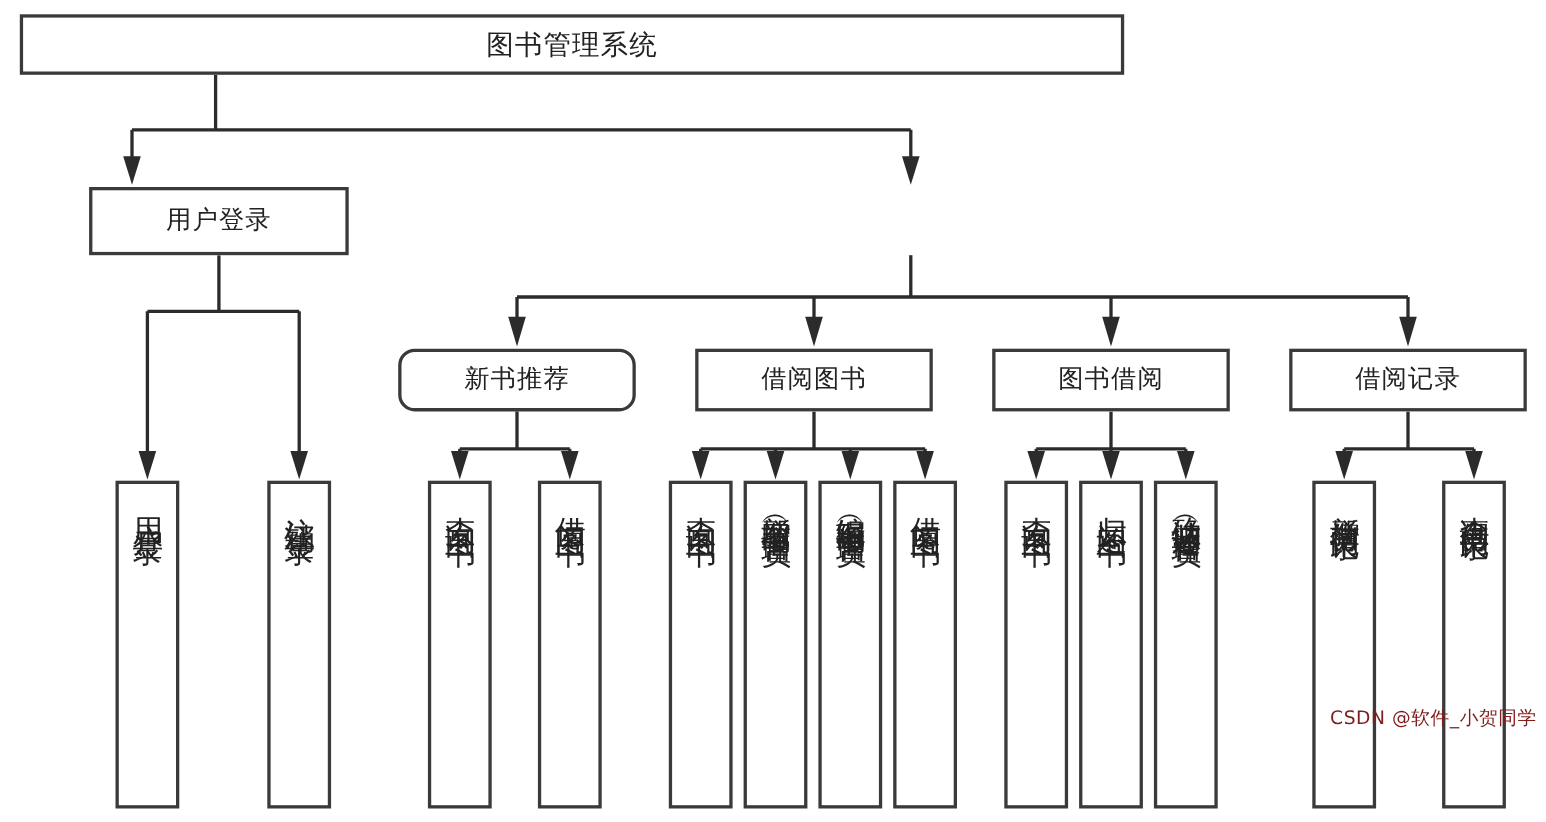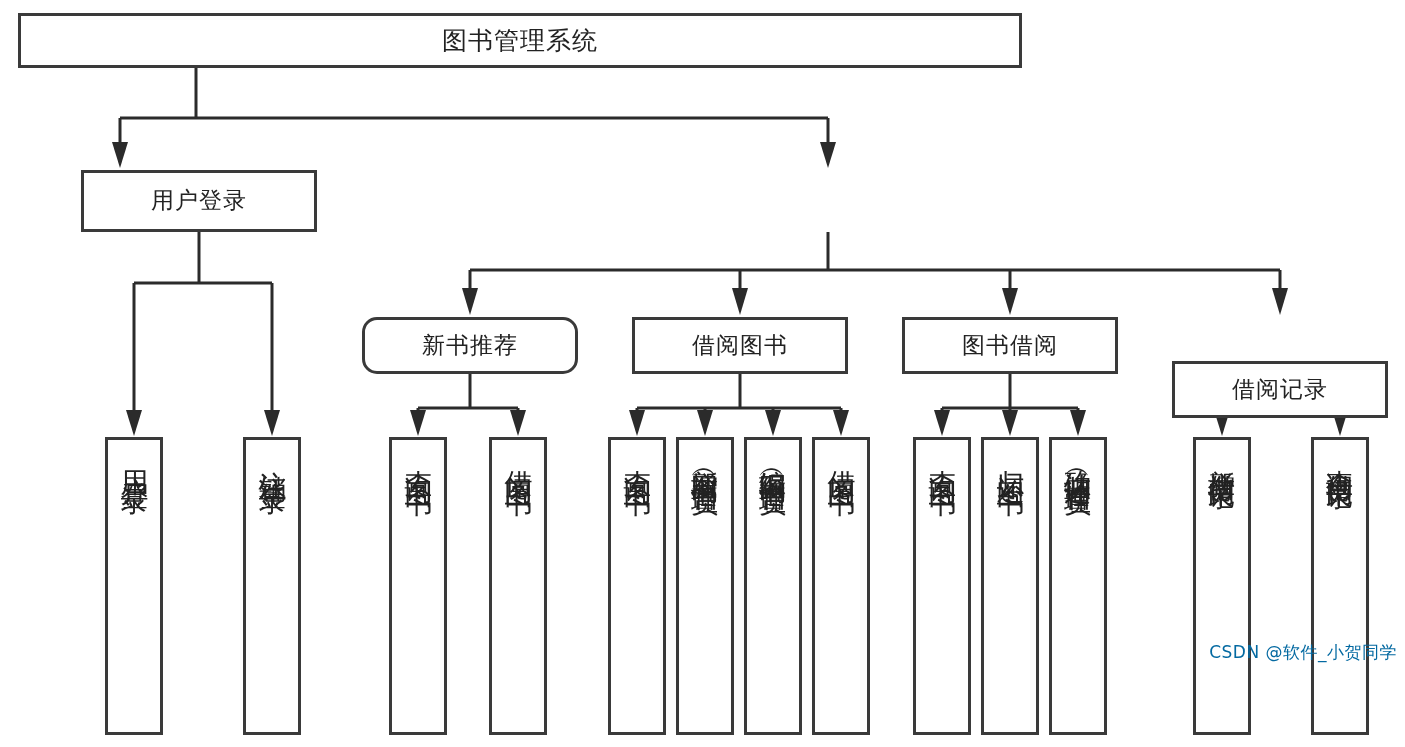--- a/index.html
+++ b/index.html
@@ -54,21 +54,21 @@
     white-space:nowrap;
     text-align:left;
   }
   .node.leaf.tall .lbl{font-size:27px;letter-spacing:3px;}
 
   
   #watermark{
     position:absolute;
     right:8px;bottom:4px;
     font-size:17px;
-    color:#0369a1;
+    color:#7f1d1d;
     letter-spacing:0.5px;
     z-index:5;
     white-space:nowrap;
     margin-top:42px;
   }
 </style>
 </head>
 <body>
 
 <div id="canvas">
@@ -145,21 +145,21 @@
 
   <div class="node l3" style="left:362px;top:317px;width:216px;height:57px;border-radius:15px;">
     <span class="lbl">新书推荐</span>
   </div>
   <div class="node l3" style="left:632px;top:317px;width:216px;height:57px;">
     <span class="lbl">借阅图书</span>
   </div>
   <div class="node l3" style="left:902px;top:317px;width:216px;height:57px;">
     <span class="lbl">图书借阅</span>
   </div>
-  <div class="node l3" style="left:1172px;top:317px;width:216px;height:57px;margin-top:44px;">
+  <div class="node l3" style="left:1172px;top:317px;width:216px;height:57px;">
     <span class="lbl">借阅记录</span>
   </div>
 
   <div class="node leaf" style="left:105px;top:437px;width:58px;height:298px;">
     <span class="lbl">用户登录</span>
   </div>
   <div class="node leaf" style="left:243px;top:437px;width:58px;height:298px;">
     <span class="lbl">注销登录</span>
   </div>
 

